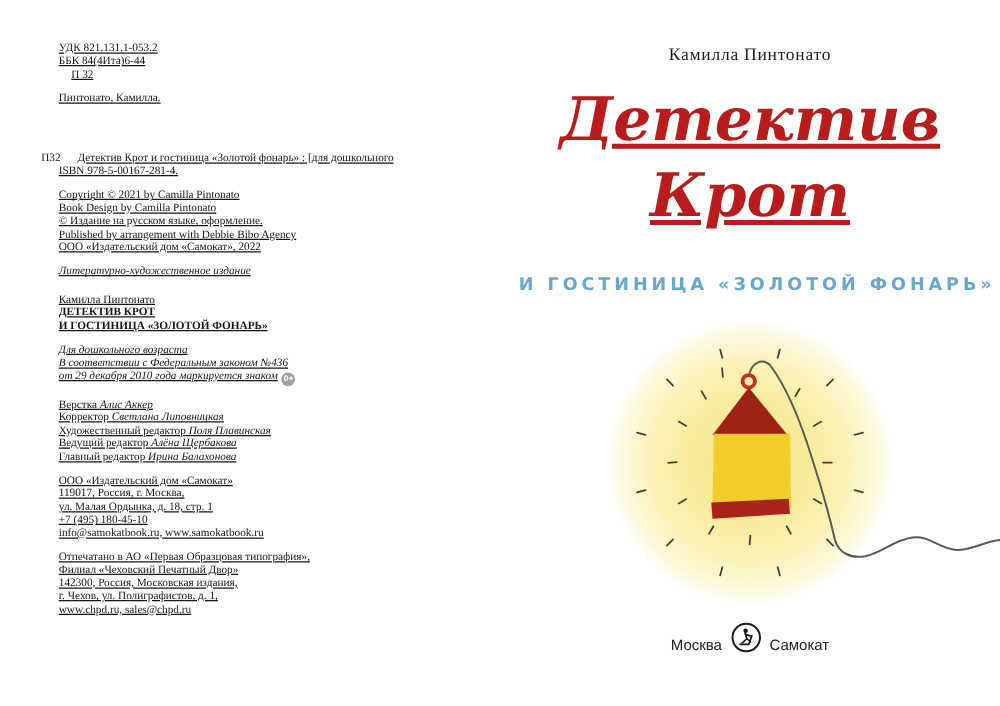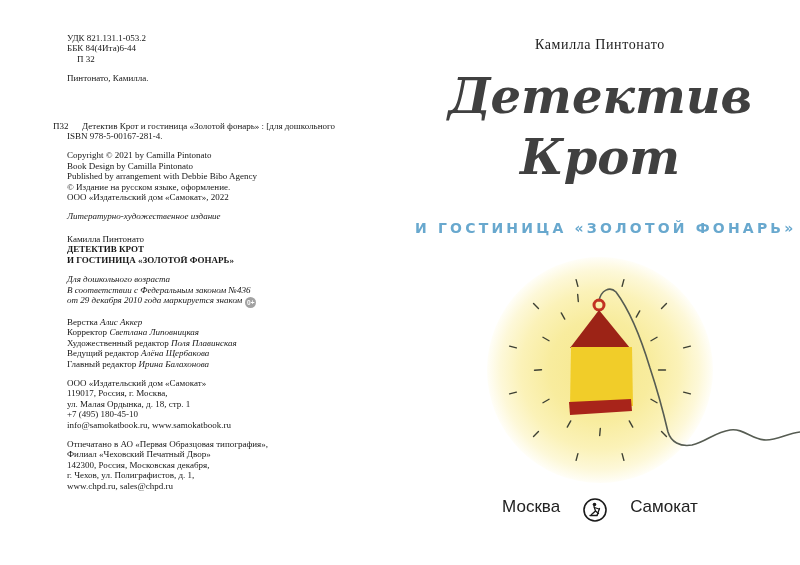--- a/index.html
+++ b/index.html
@@ -4,22 +4,22 @@
 <style>
   html,body{margin:0;padding:0;}
   body{
     width:800px;height:565px;position:relative;overflow:hidden;
     background:#ffffff;
     font-family:"Liberation Serif", serif;
     color:#161616;
   }
   
   .left-page{
-    position:absolute;left:67px;top:33px;width:330px;
-    font-size:9px;line-height:10.4px;
+    position:absolute;left:47px;top:33px;width:330px;
+    font-size:9px;line-height:10.4px;text-decoration:underline;
   }
   .blk{margin:0 0 9px 0;}
   .blk div{white-space:nowrap;}
   .indent10{padding-left:10px;}
   .hang{position:relative;padding-left:15px;margin-top:37px;}
   .hang .code{position:absolute;left:-14px;top:0;}
   .it{font-style:italic;}
   .caps{font-weight:bold;}
   .blk.edition{margin-bottom:12px;}
   .agemark{
@@ -29,34 +29,34 @@
     vertical-align:-2px;margin-left:3px;font-style:normal;
   }
   
   .rp-author{
     position:absolute;left:400px;top:37px;width:400px;text-align:center;
     font-size:14px;letter-spacing:0.6px;color:#1c1c1c;
   }
   .rp-title{
     position:absolute;left:400px;width:400px;text-align:center;
     font-family:"DejaVu Serif",serif;font-style:italic;font-weight:bold;
-    color:#404040;font-size:48px;line-height:1;
+    color:#b91c1c;font-size:48px;line-height:1;text-decoration:underline;
   }
   .rp-title.l1{top:72px;}
   .rp-title.l2{top:133px;text-align:center;}
   .rp-subtitle{
     position:absolute;left:415px;top:220px;width:380px;text-align:center;
     font-family:"DejaVu Sans",sans-serif;font-weight:bold;
     font-size:14px;letter-spacing:3.2px;color:#68a8ce;white-space:nowrap;
   }
   .illo{position:absolute;left:400px;top:240px;width:400px;height:250px;}
   .imprint{
     position:absolute;left:400px;top:497px;width:400px;height:26px;
-    display:flex;align-items:flex-start;justify-content:center;gap:22px;
-    font-family:"Liberation Sans",sans-serif;font-size:17px;color:#222;
+    display:flex;align-items:flex-end;justify-content:center;gap:6px;
+    font-family:"Liberation Sans",sans-serif;font-size:12px;color:#222;
   }
   .logo-circle{width:26px;height:26px;display:block;}
 </style>
 </head>
 <body>
 
 <div class="left-page">
 
   <div class="blk">
     <div>УДК 821.131.1-053.2</div>
@@ -66,22 +66,22 @@
 
   <div class="blk">
     <div>Пинтонато, Камилла.</div>
     <div class="hang"><span class="code">П32</span><span>Детектив Крот и гостиница «Золотой фонарь» : [для дошкольного</span></div>
     <div>ISBN 978-5-00167-281-4.</div>
   </div>
 
   <div class="blk">
     <div>Copyright © 2021 by Camilla Pintonato</div>
     <div>Book Design by Camilla Pintonato</div>
+    <div>© Издание на русском языке, оформление.</div>
     <div>Published by arrangement with Debbie Bibo Agency</div>
-    <div>© Издание на русском языке, оформление.</div>
     <div>ООО «Издательский дом «Самокат», 2022</div>
   </div>
 
   <div class="blk edition it">Литературно-художественное издание</div>
 
   <div class="blk">
     <div>Камилла Пинтонато</div>
     <div class="caps">ДЕТЕКТИВ КРОТ</div>
     <div class="caps">И ГОСТИНИЦА «ЗОЛОТОЙ ФОНАРЬ»</div>
   </div>
@@ -105,21 +105,21 @@
     <div>119017, Россия, г. Москва,</div>
     <div>ул. Малая Ордынка, д. 18, стр. 1</div>
     <div>+7 (495) 180-45-10</div>
     <div>info@samokatbook.ru, www.samokatbook.ru</div>
   </div>
 
 
   <div class="blk">
     <div>Отпечатано в АО «Первая Образцовая типография»,</div>
     <div>Филиал «Чеховский Печатный Двор»</div>
-    <div>142300, Россия, Московская декабря,</div>
+    <div>142300, Россия, Московская издания,</div>
     <div>г. Чехов, ул. Полиграфистов, д. 1,</div>
     <div>www.chpd.ru, sales@chpd.ru</div>
   </div>
 
 </div>
 
 <div class="rp-author">Камилла Пинтонато</div>
 <div class="rp-title l1">Детектив</div>
 <div class="rp-title l2">Крот</div>
 <div class="rp-subtitle">И ГОСТИНИЦА «ЗОЛОТОЙ ФОНАРЬ»</div>

